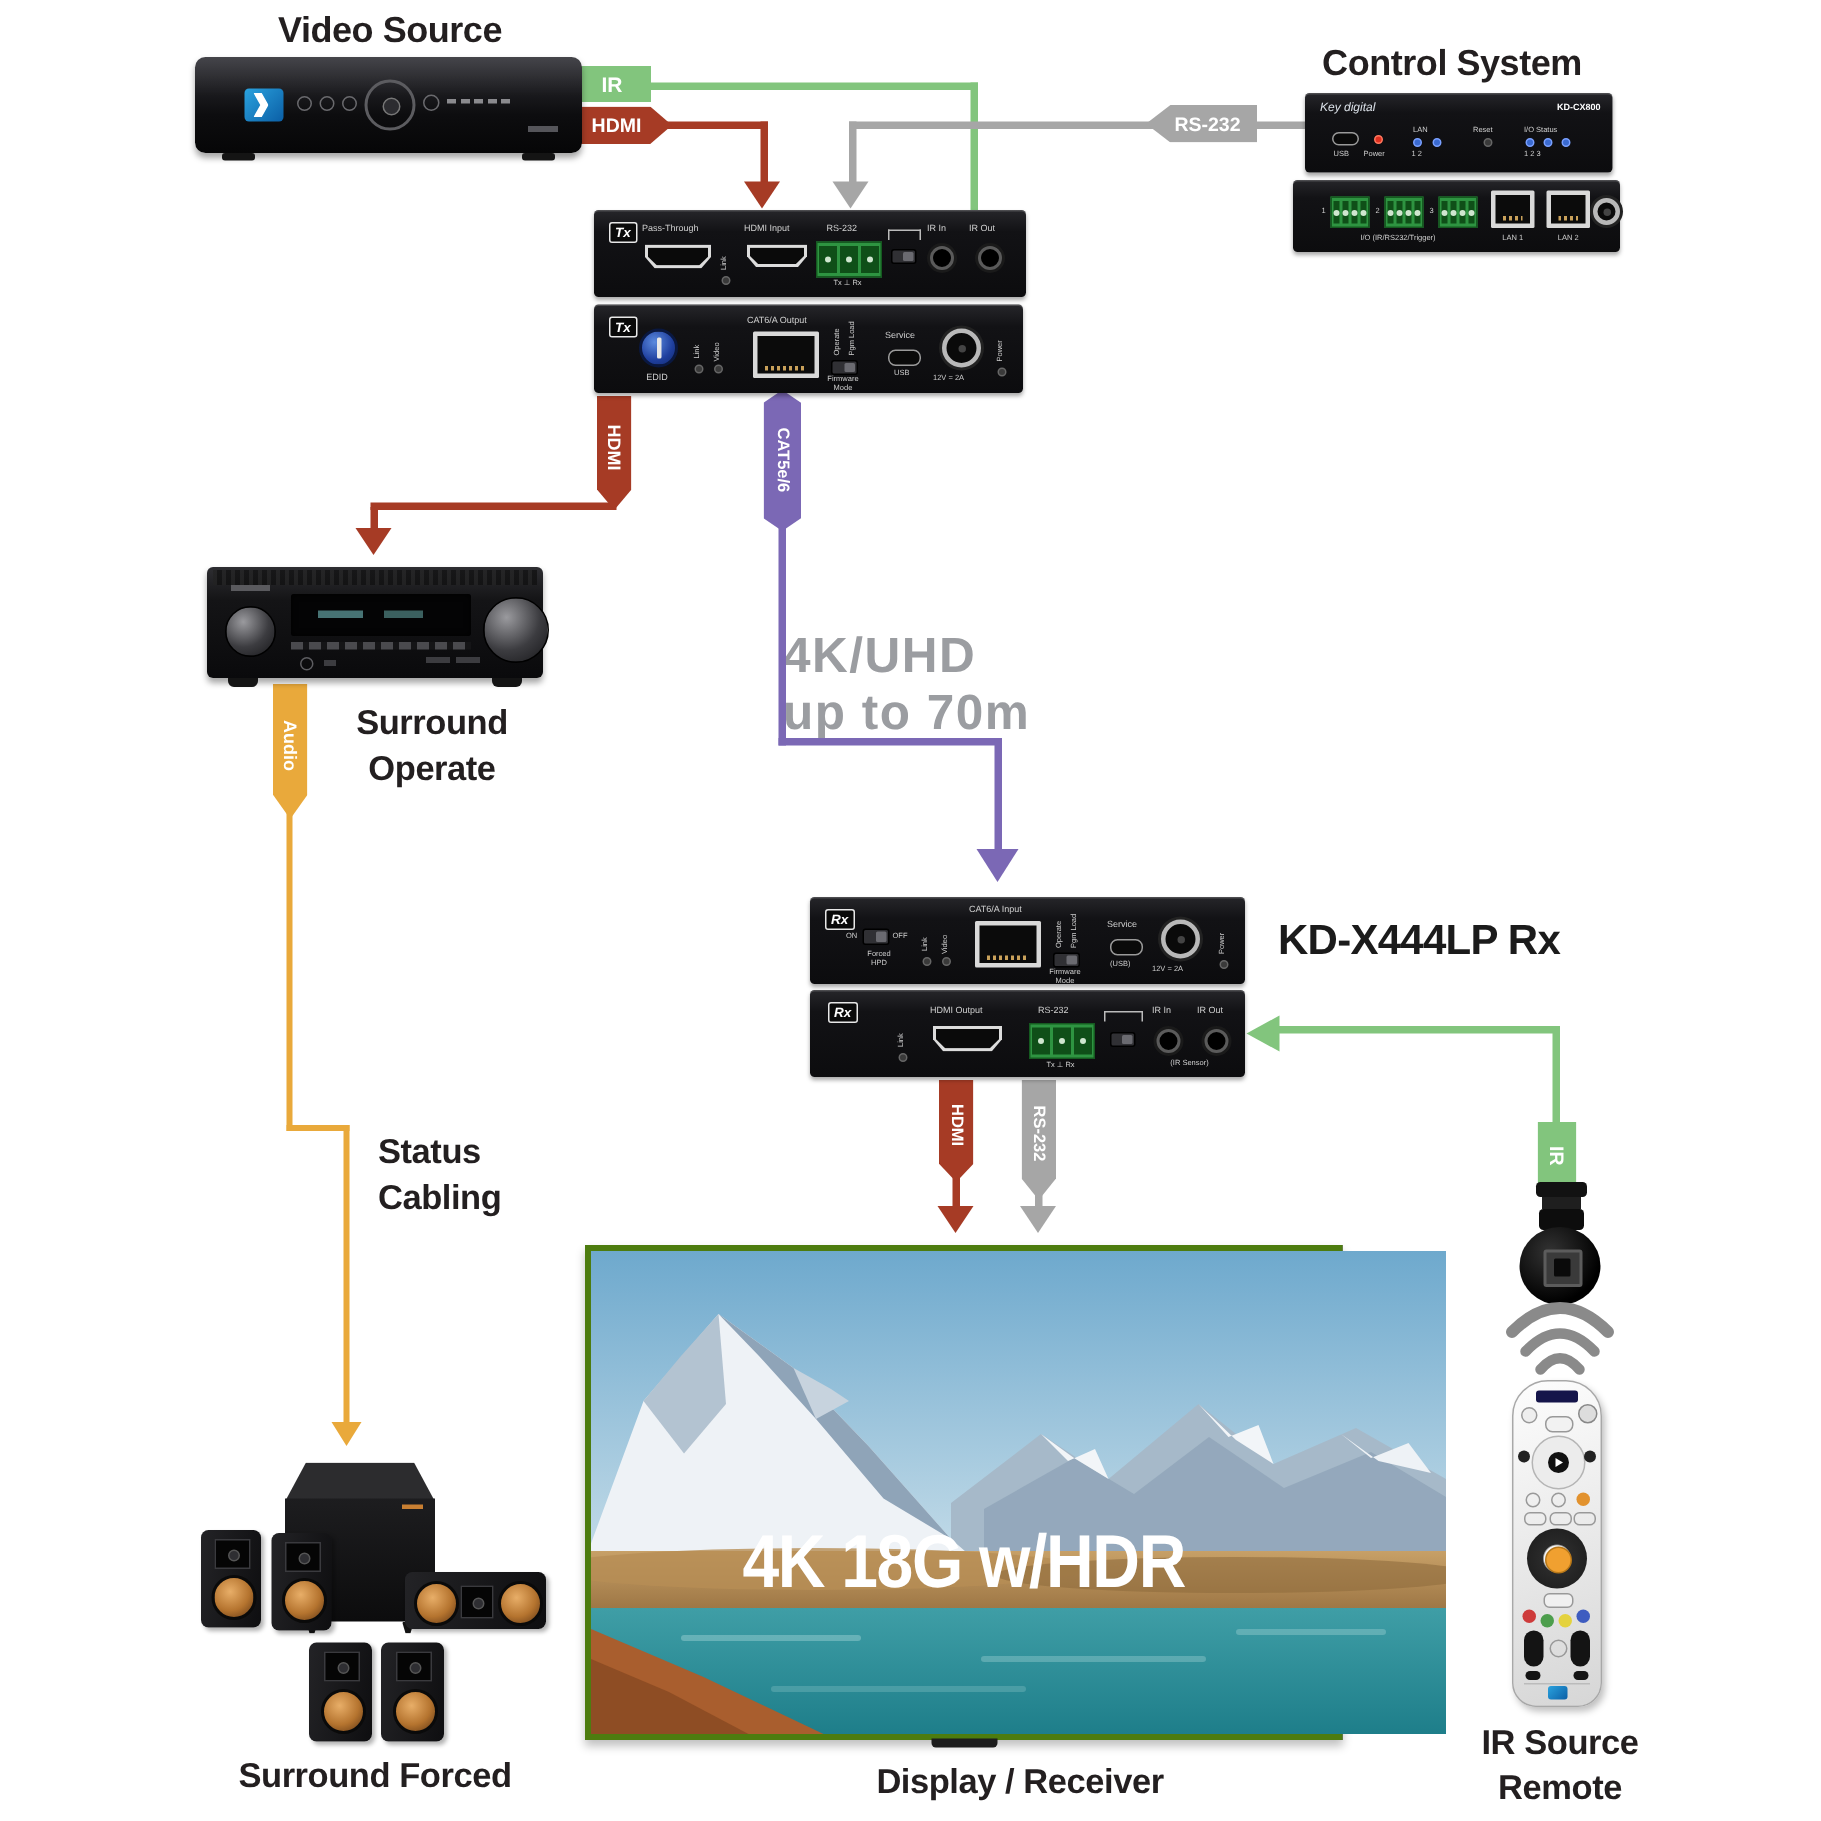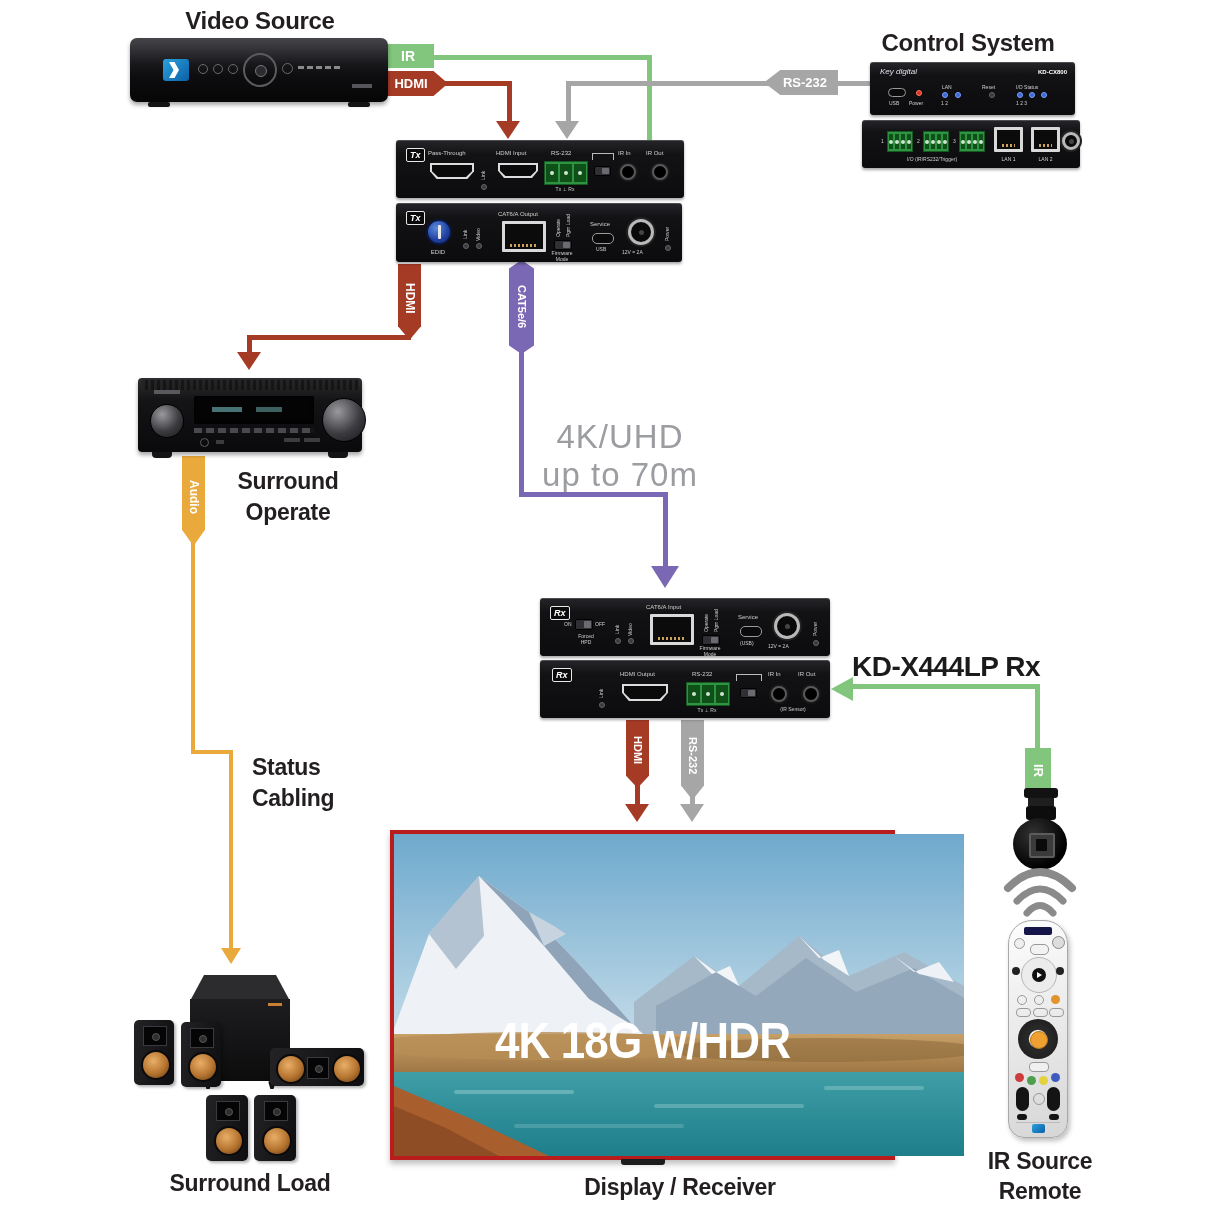--- a/index.html
+++ b/index.html
@@ -64,34 +64,34 @@
   .horn:after{content:"";position:absolute;left:50%;top:50%;width:6px;height:6px;margin:-3px;border-radius:50%;background:#2e2e32;border:1px solid #555;}
   .cone{position:absolute;border-radius:50%;background:radial-gradient(circle at 40% 35%,#e8ae68,#b5742f 55%,#5e3513);border:2px solid #0a0a0a;}
 </style>
 </head>
 <body>
 
 <div id="stage">
 
   <div class="cap cap24" style="left:128px;top:6px;width:264px;text-align:center;">Video Source</div>
   <div class="cap cap24" style="left:858px;top:28px;width:220px;text-align:center;">Control System</div>
-  <div class="model" style="left:852px;top:611px;margin-top:40px;">KD-X444LP Rx</div>
-  <div class="abs" style="left:505px;top:418px;width:230px;text-align:center;font-weight:normal;font-size:33px;line-height:38px;color:var(--uhd-gray,#9b9da1);letter-spacing:1px;">
+  <div class="model" style="left:852px;top:611px;">KD-X444LP Rx</div>
+  <div class="abs" style="left:522px;top:418px;width:230px;font-weight:bold;font-size:33px;line-height:38px;color:var(--uhd-gray,#9b9da1);letter-spacing:1px;">
     <div>4K/UHD</div>
     <div>up to 70m</div>
   </div>
   <div class="cap" style="left:233px;top:466px;width:110px;text-align:center;font-size:23px;line-height:31px;">
     <div>Surround</div>
     <div>Operate</div>
   </div>
   <div class="cap" style="left:252px;top:752px;width:120px;font-size:23px;line-height:31px;">
     <div>Status</div>
     <div>Cabling</div>
   </div>
-  <div class="cap" style="left:140px;top:1170px;width:220px;text-align:center;font-size:23px;">Surround Load</div>
+  <div class="cap" style="left:140px;top:1170px;width:220px;text-align:center;font-size:23px;">Surround Forced</div>
   <div class="cap" style="left:560px;top:1174px;width:240px;text-align:center;font-size:23px;">Display / Receiver</div>
   <div class="cap" style="left:955px;top:1146px;width:170px;text-align:center;font-size:23px;line-height:30px;">
     <div>IR Source</div>
     <div>Remote</div>
   </div>
 
   <div class="ln g" style="left:420px;top:55px;width:232px;height:5px;"></div>
   <div class="ln g" style="left:647px;top:55px;width:5px;height:85px;"></div>
 
   <div class="ln r" style="left:436px;top:81px;width:76px;height:5px;"></div>
@@ -361,21 +361,21 @@
     <div class="sat" style="left:88px;top:130px;width:42px;height:66px;">
       <div class="horn" style="left:10px;top:6px;width:22px;height:18px;"></div>
       <div class="cone" style="left:8px;top:31px;width:26px;height:26px;"></div>
     </div>
     <div class="sat" style="left:136px;top:130px;width:42px;height:66px;">
       <div class="horn" style="left:10px;top:6px;width:22px;height:18px;"></div>
       <div class="cone" style="left:8px;top:31px;width:26px;height:26px;"></div>
     </div>
   </div>
 
-  <div class="abs" style="left:390px;top:830px;width:505px;height:330px;border:4px solid #b91c1c;box-sizing:border-box;background:#111;box-shadow:0 4px 6px rgba(0,0,0,.25);">
+  <div class="abs" style="left:390px;top:830px;width:505px;height:330px;border:4px solid #4d7c0f;box-sizing:border-box;background:#111;box-shadow:0 4px 6px rgba(0,0,0,.25);">
     <svg width="570" height="322" viewBox="0 0 570 322" preserveAspectRatio="none">
       <defs>
         <linearGradient id="sky" x1="0" y1="0" x2="0" y2="1">
           <stop offset="0" stop-color="#6ea9cd"></stop>
             <stop offset="1" stop-color="#c6dde9"></stop>
         </linearGradient>
         <linearGradient id="lake" x1="0" y1="0" x2="0" y2="1">
           <stop offset="0" stop-color="#3f9ea6"></stop>
             <stop offset="1" stop-color="#1e7e8a"></stop>
         </linearGradient>

